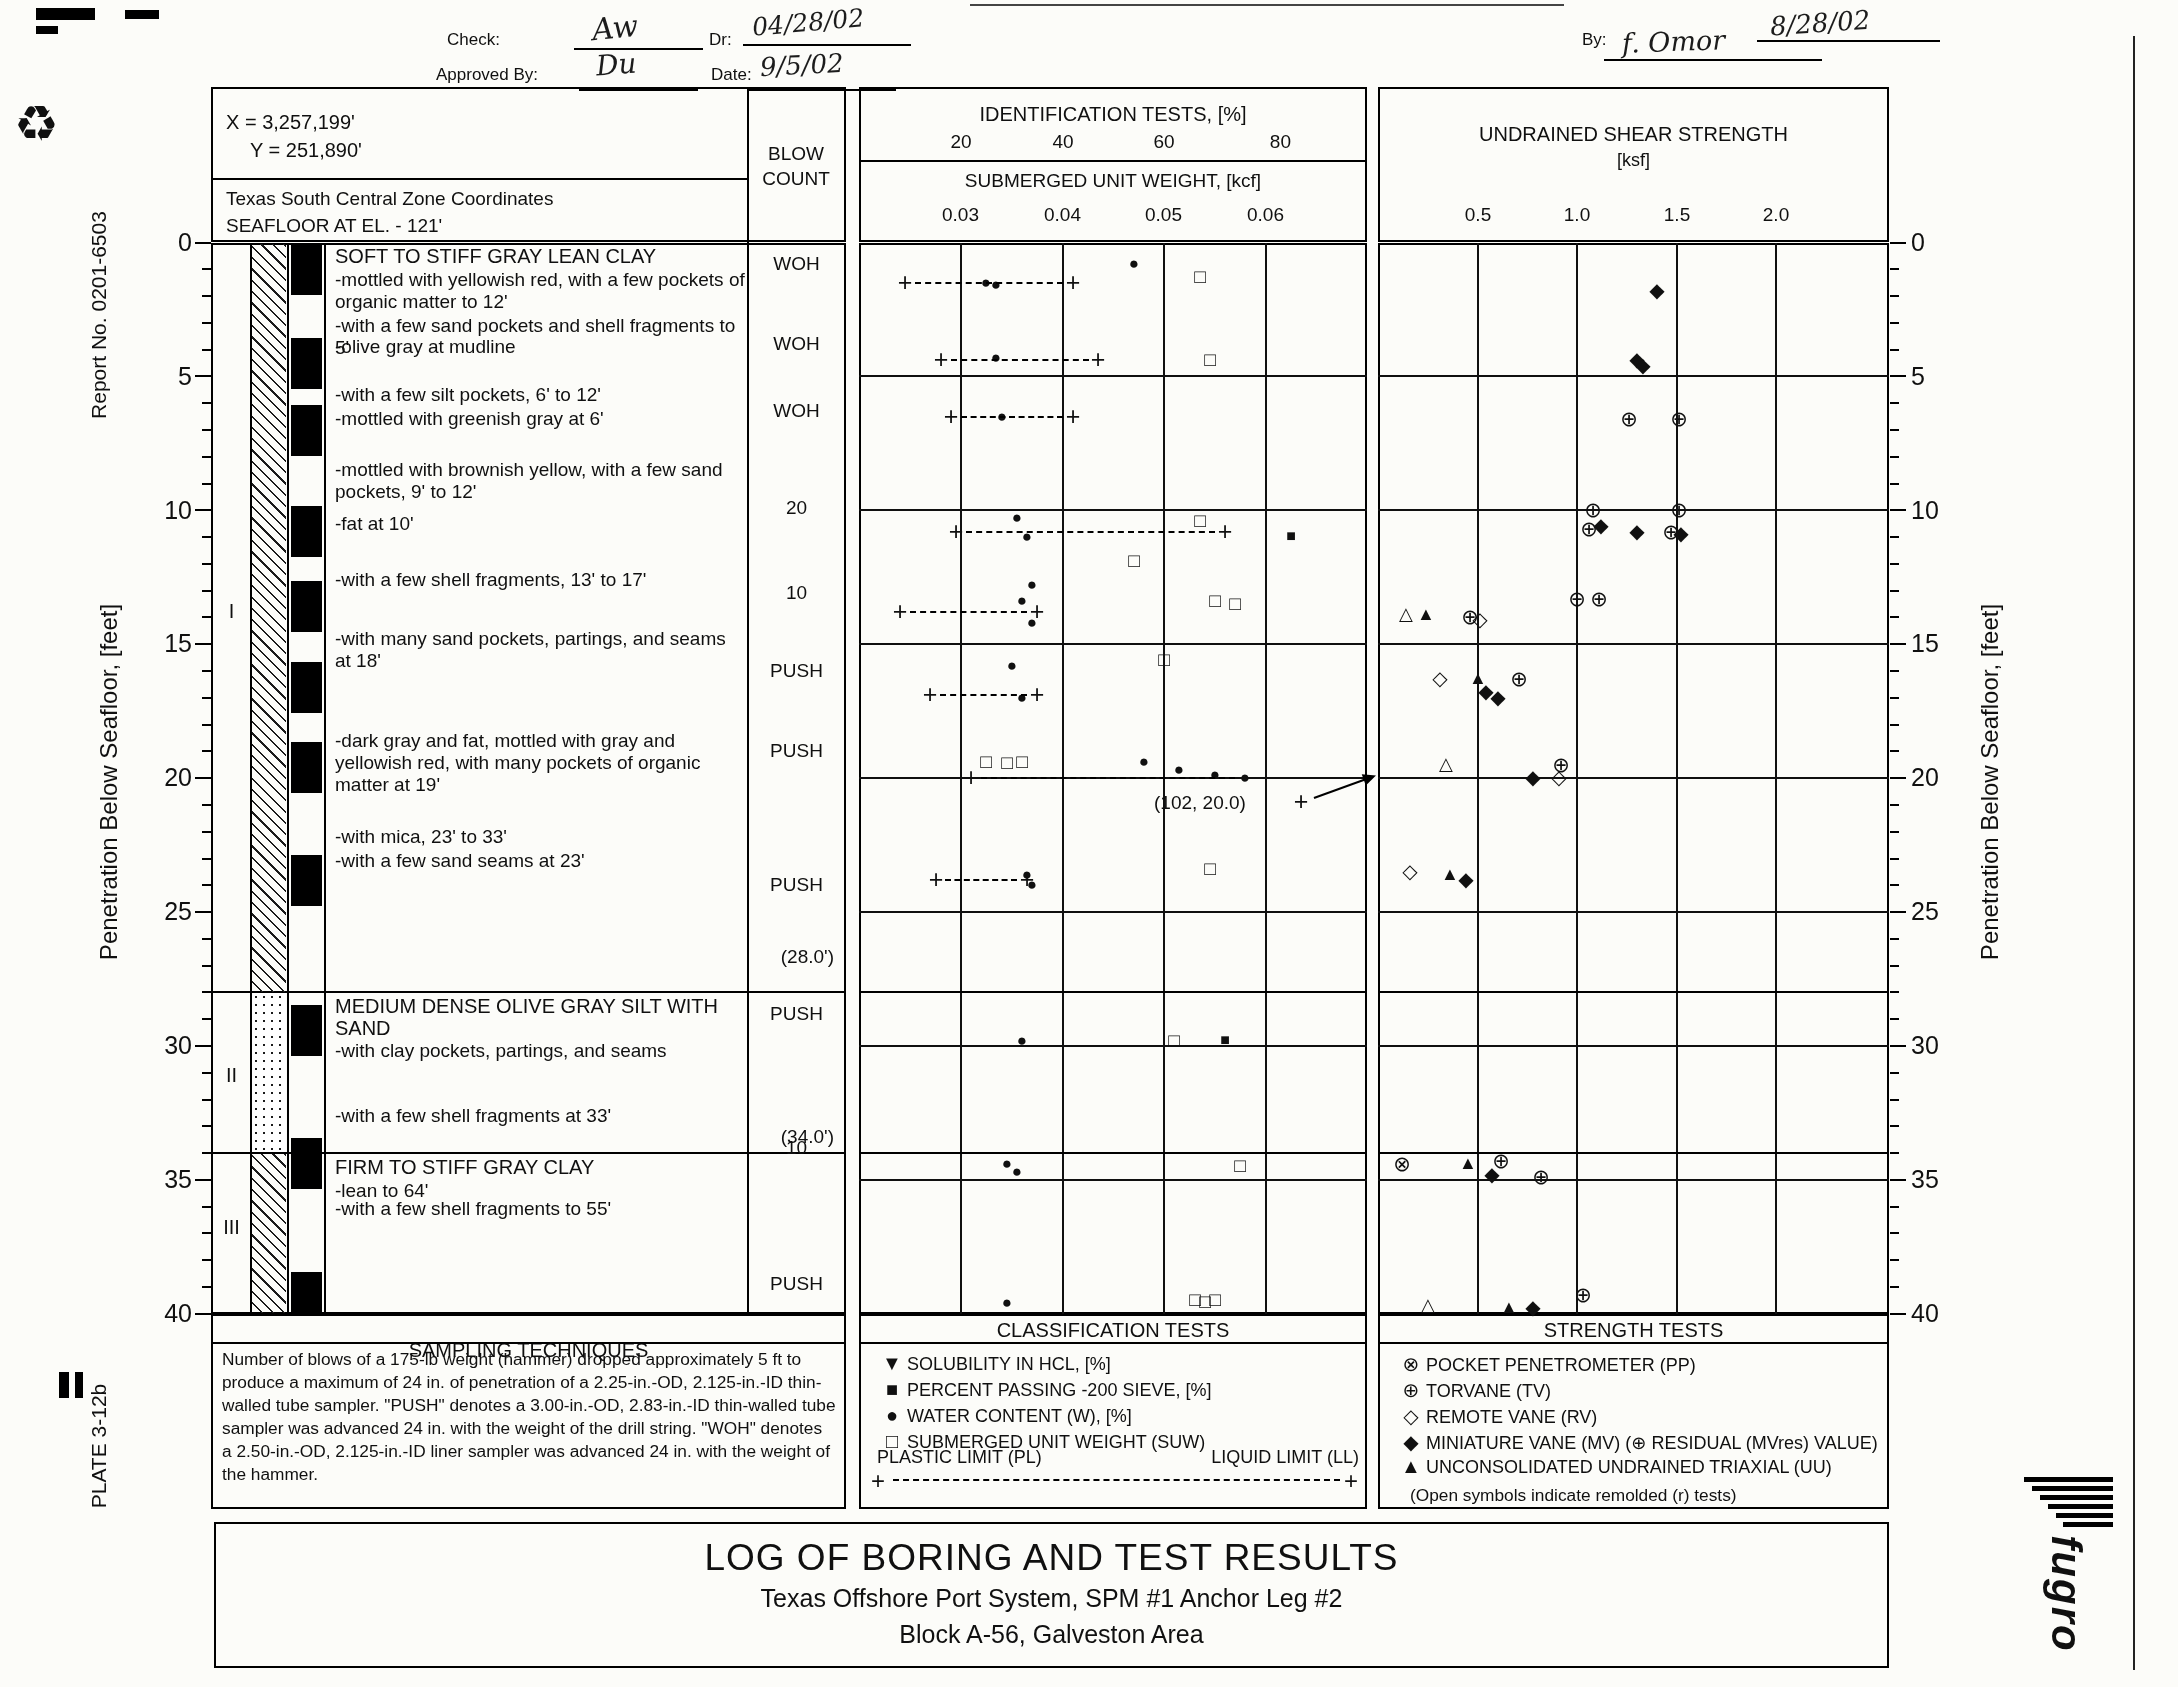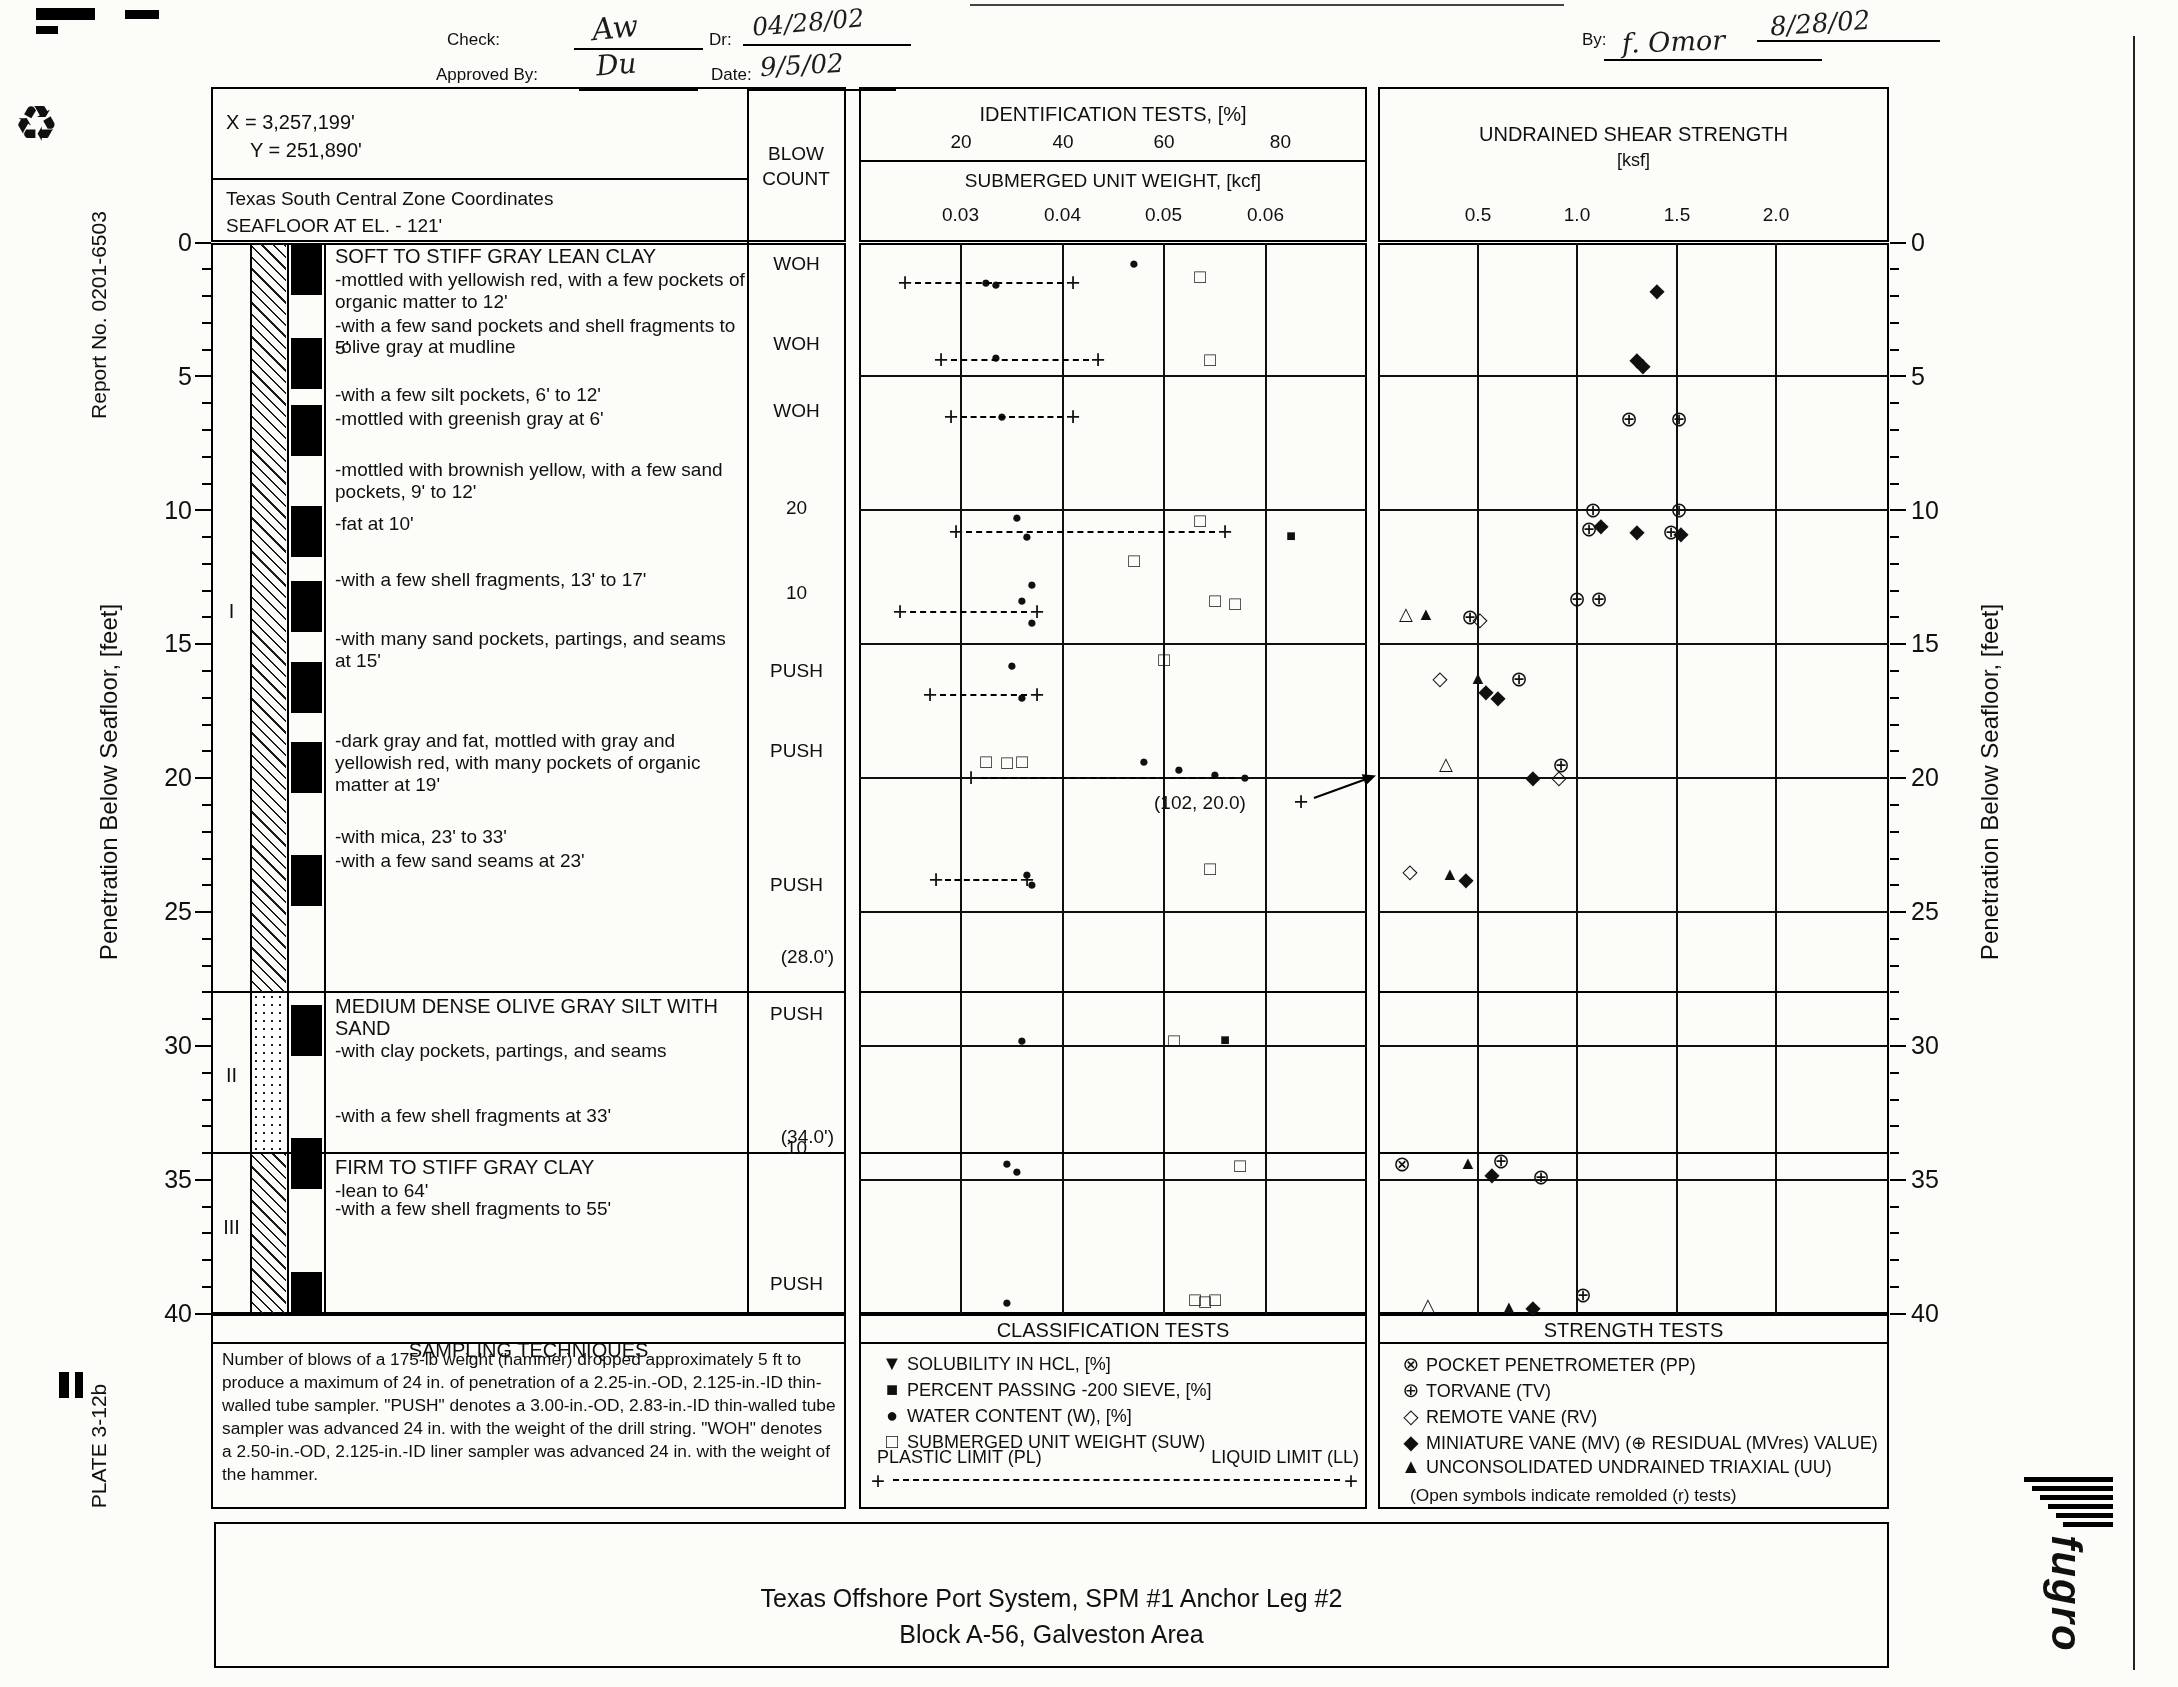--- a/index.html
+++ b/index.html
@@ -99,20 +99,21 @@
 
   <div class="abs center" style="left:1378px;top:1319px;width:511px;font-size:20px;">STRENGTH TESTS</div>
   <div class="abs" style="left:1378px;top:1342px;width:511px;height:2px;background:#000;"></div>
   <div class="abs" style="left:1396px;top:1352px;font-size:18px;"><span class="symcell">⊗</span><span>POCKET PENETROMETER (PP)</span></div>
   <div class="abs" style="left:1396px;top:1378px;font-size:18px;"><span class="symcell">⊕</span><span>TORVANE (TV)</span></div>
   <div class="abs" style="left:1396px;top:1404px;font-size:18px;"><span class="symcell">◇</span><span>REMOTE VANE (RV)</span></div>
   <div class="abs" style="left:1396px;top:1430px;font-size:18px;"><span class="symcell">◆</span><span>MINIATURE VANE (MV)   (⊕  RESIDUAL (MVres) VALUE)</span></div>
   <div class="abs" style="left:1396px;top:1455px;font-size:18px;"><span class="symcell">▲</span><span>UNCONSOLIDATED UNDRAINED TRIAXIAL (UU)</span></div>
   <div class="abs" style="left:1410px;top:1485px;font-size:17.3px;">(Open symbols indicate remolded (r) tests)</div>
 
+  <div class="abs center" style="left:214px;top:1537px;width:1675px;font-size:37px;letter-spacing:1px;">LOG OF BORING AND TEST RESULTS</div>
   <div class="abs center" style="left:214px;top:1584px;width:1675px;font-size:25px;">Texas Offshore Port System, SPM #1 Anchor Leg #2</div>
   <div class="abs center" style="left:214px;top:1620px;width:1675px;font-size:25px;">Block A-56, Galveston Area</div>
 
   <div class="abs" style="left:2022px;top:1477px;width:91px;height:198px;">
     <div class="stripe" style="width:89px;"></div>
     <div class="stripe" style="width:81px;"></div>
     <div class="stripe" style="width:73px;"></div>
     <div class="stripe" style="width:65px;"></div>
     <div class="stripe" style="width:57px;"></div>
     <div class="stripe" style="width:50px;"></div>
@@ -284,21 +285,21 @@
     <div class="abs" style="left: 291px; top: 1272px; width: 31px; height: 40px; background: rgb(0, 0, 0);"></div>
     <div class="abs pre" style="left: 335px; top: 245px; width: 410px; font-size: 20px; line-height: 22px;">SOFT TO STIFF GRAY LEAN CLAY</div>
     <div class="abs pre" style="left: 335px; top: 269px; width: 410px; font-size: 19px; line-height: 22px;">-mottled with yellowish red, with a few pockets of organic matter to 12'</div>
     <div class="abs pre" style="left: 335px; top: 315px; width: 410px; font-size: 19px; line-height: 22px;">-with a few sand pockets and shell fragments to 5'</div>
     <div class="abs pre" style="left: 335px; top: 336px; width: 410px; font-size: 19px; line-height: 22px;">-olive gray at mudline</div>
     <div class="abs pre" style="left: 335px; top: 384px; width: 410px; font-size: 19px; line-height: 22px;">-with a few silt pockets, 6' to 12'</div>
     <div class="abs pre" style="left: 335px; top: 408px; width: 410px; font-size: 19px; line-height: 22px;">-mottled with greenish gray at 6'</div>
     <div class="abs pre" style="left: 335px; top: 459px; width: 410px; font-size: 19px; line-height: 22px;">-mottled with brownish yellow, with a few sand pockets, 9' to 12'</div>
     <div class="abs pre" style="left: 335px; top: 513px; width: 410px; font-size: 19px; line-height: 22px;">-fat at 10'</div>
     <div class="abs pre" style="left: 335px; top: 569px; width: 410px; font-size: 19px; line-height: 22px;">-with a few shell fragments, 13' to 17'</div>
-    <div class="abs pre" style="left: 335px; top: 628px; width: 410px; font-size: 19px; line-height: 22px;">-with many sand pockets, partings, and seams at 15'</div>
+    <div class="abs pre" style="left: 335px; top: 628px; width: 410px; font-size: 19px; line-height: 22px;">-with many sand pockets, partings, and seams at 18'</div>
     <div class="abs pre" style="left: 335px; top: 730px; width: 410px; font-size: 19px; line-height: 22px;">-dark gray and fat, mottled with gray and yellowish red, with many pockets of organic matter at 19'</div>
     <div class="abs pre" style="left: 335px; top: 826px; width: 410px; font-size: 19px; line-height: 22px;">-with mica, 23' to 33'</div>
     <div class="abs pre" style="left: 335px; top: 850px; width: 410px; font-size: 19px; line-height: 22px;">-with a few sand seams at 23'</div>
     <div class="abs pre" style="left: 335px; top: 995px; width: 410px; font-size: 20px; line-height: 22px;">MEDIUM DENSE OLIVE GRAY SILT WITH SAND</div>
     <div class="abs pre" style="left: 335px; top: 1040px; width: 410px; font-size: 19px; line-height: 22px;">-with clay pockets, partings, and seams</div>
     <div class="abs pre" style="left: 335px; top: 1105px; width: 410px; font-size: 19px; line-height: 22px;">-with a few shell fragments at 33'</div>
     <div class="abs pre" style="left: 335px; top: 1156px; width: 410px; font-size: 20px; line-height: 22px;">FIRM TO STIFF GRAY CLAY</div>
     <div class="abs pre" style="left: 335px; top: 1180px; width: 410px; font-size: 19px; line-height: 22px;">-lean to 64'</div>
     <div class="abs pre" style="left: 335px; top: 1198px; width: 410px; font-size: 19px; line-height: 22px;">-with a few shell fragments to 55'</div>
     <div class="abs" style="left: 749px; top: 253px; width: 95px; text-align: center; font-size: 19px;">WOH</div>

